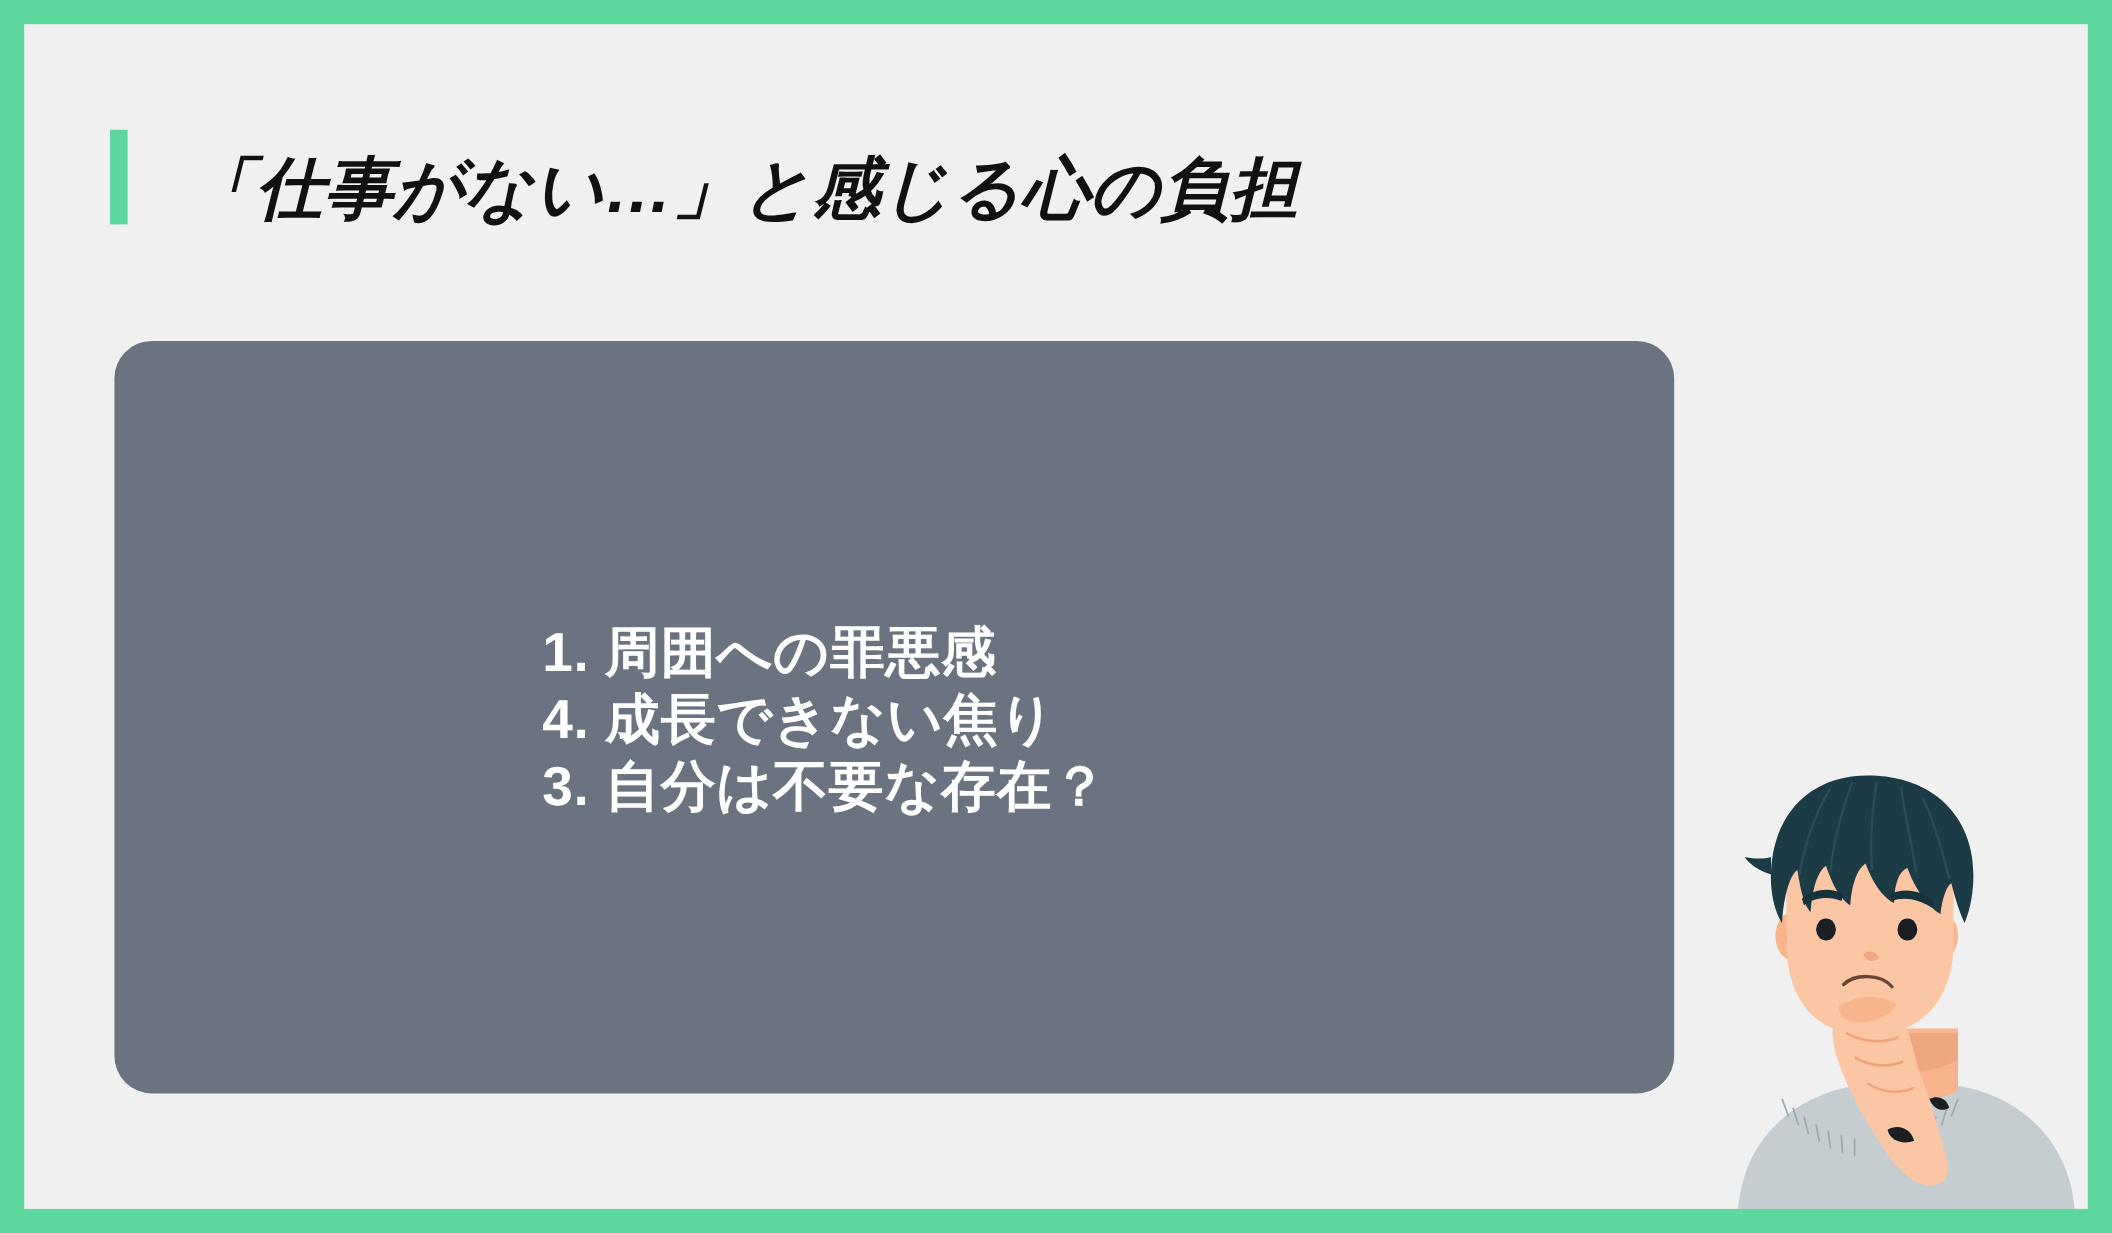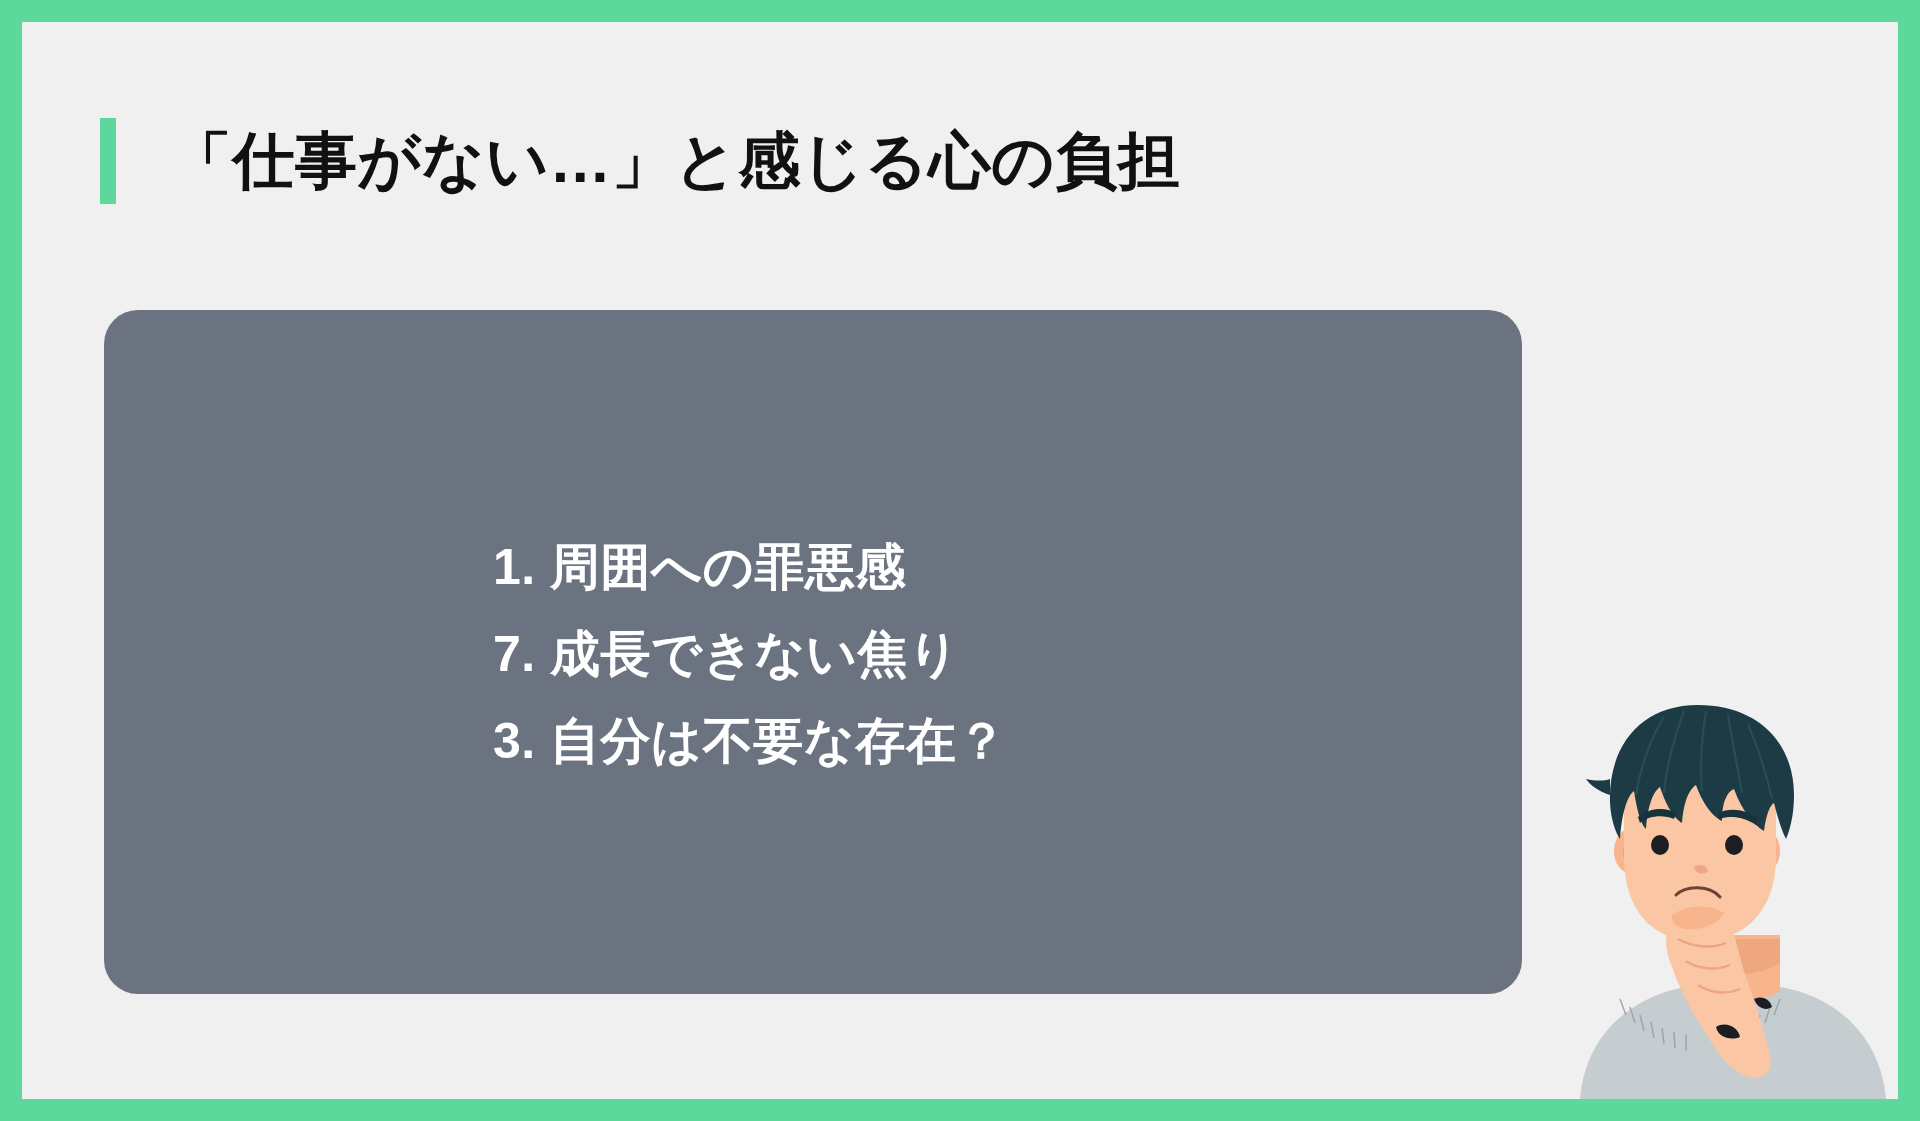--- a/index.html
+++ b/index.html
@@ -27,22 +27,23 @@
     height: 1077px;
     background: #f0f0f0;
     overflow: hidden;
   }
   
   .title-row {
     position: absolute;
     left: 78px;
     top: 96px;
     display: flex;
-    align-items: center;
+    align-items: flex-end;
     height: 86px;
+    font-style: italic;
   }
   .accent-bar {
     width: 16px;
     height: 86px;
     background: #5cd89d;
     flex: 0 0 auto;
   }
   .page-title {
     margin-left: 54px;
     font-size: 62px;
@@ -65,21 +66,20 @@
   .card-list {
     position: absolute;
     left: 0;
     top: 0;
     width: 100%;
     height: 100%;
     display: flex;
     flex-direction: column;
     justify-content: center;
     align-items: center;
-    gap: 26px;
     box-sizing: border-box;
     padding: 10px 0 6px 0;
   }
   .card-list-item {
     color: #ffffff;
     font-size: 50px;
     font-weight: 700;
     line-height: 1.22;
     white-space: nowrap;
     width: 640px;
@@ -107,21 +107,21 @@
   <div class="inner-panel">
 
     <div class="title-row">
       <div class="accent-bar"></div>
       <div class="page-title">「仕事がない…」と感じる心の負担</div>
     </div>
 
     <div class="card">
       <div class="card-list">
         <div class="card-list-item">1. 周囲への罪悪感</div>
-        <div class="card-list-item">7. 成長できない焦り</div>
+        <div class="card-list-item">4. 成長できない焦り</div>
         <div class="card-list-item">3. 自分は不要な存在？</div>
       </div>
     </div>
 
     <div class="illustration">
       <svg viewBox="0 0 330 400" xmlns="http://www.w3.org/2000/svg">
 
         <path d="M 12 400 C 18 330 70 296 118 288 L 212 288 C 262 296 312 332 318 400 Z" fill="#c6cdd1"></path>
 
         <path d="M 118 236 L 212 236 L 212 292 C 200 304 136 304 118 292 Z" fill="#f8b48c"></path>

